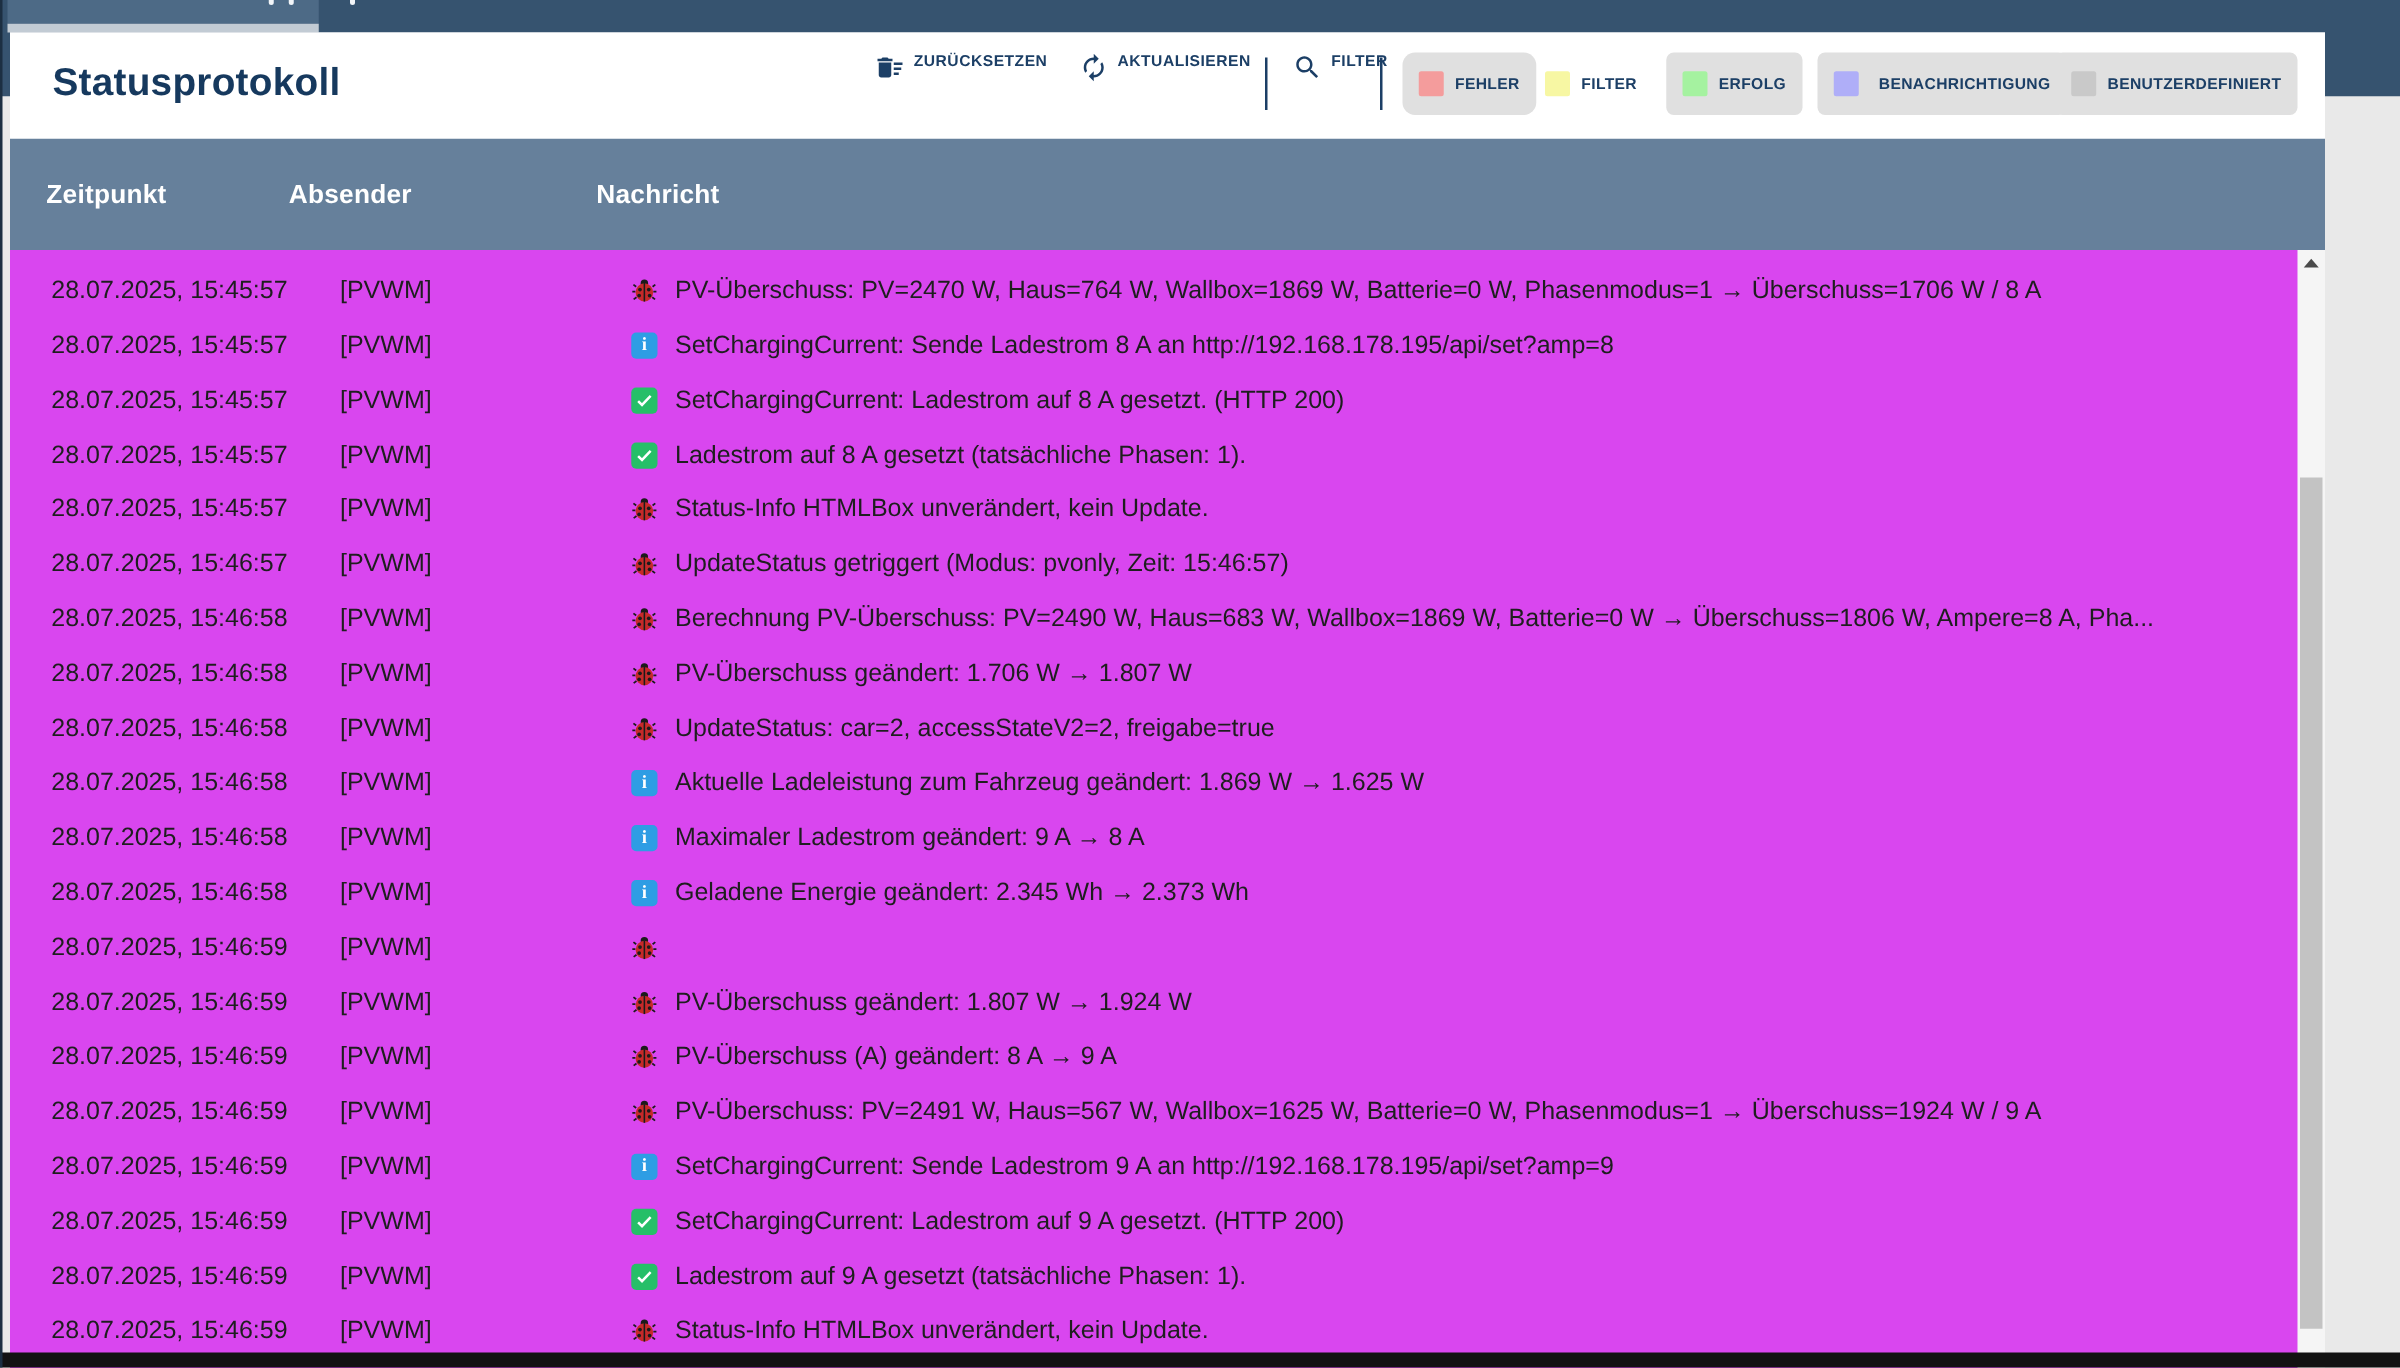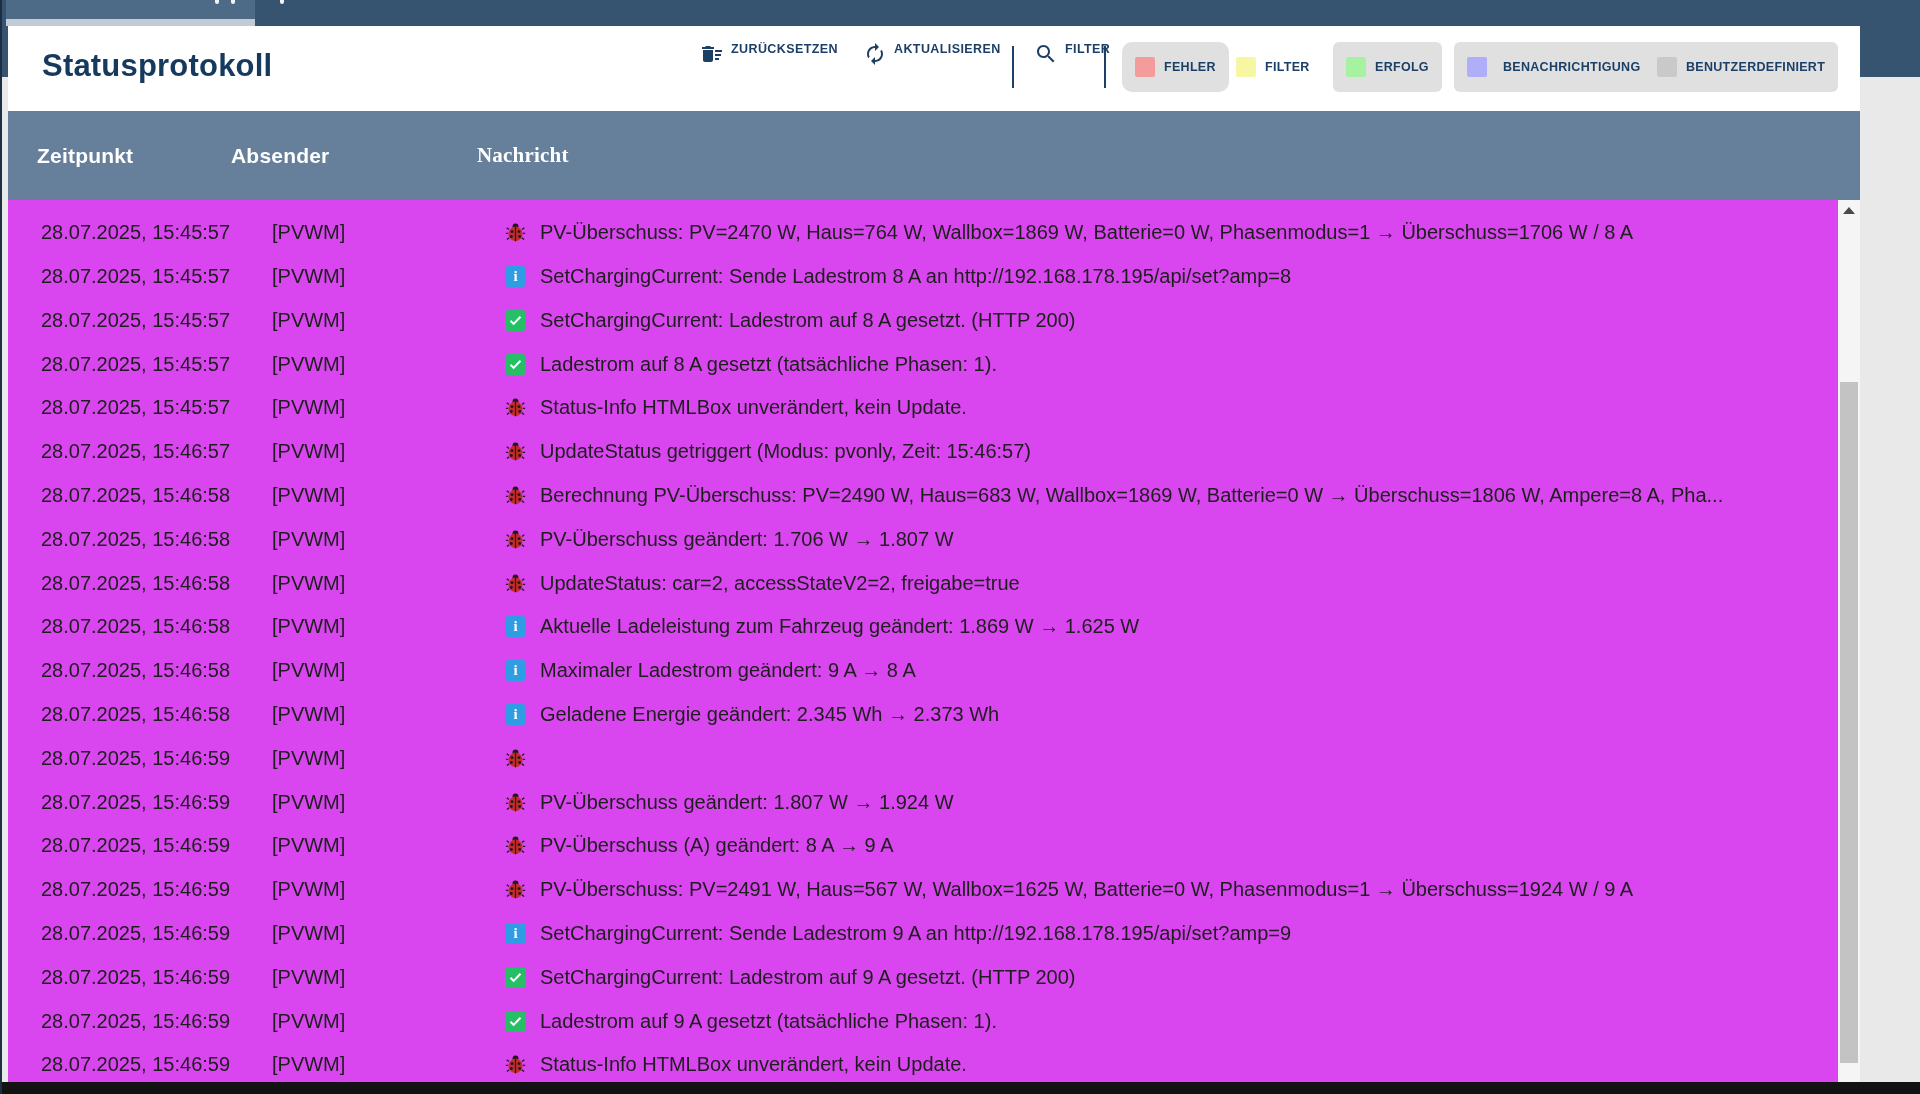--- a/index.html
+++ b/index.html
@@ -33,21 +33,21 @@
   .filter-btn.active { background:#e0e0e0; }
   .filter-btn .swatch { width:20px; height:20px; border-radius:2px; }
   .filter-btn .flabel { font-size:12.5px; font-weight:bold; letter-spacing:0.3px; white-space:nowrap; }
 
   
   .thead { position:absolute; left:0; top:85px; width:100%; height:89px; background:#66809b; z-index:5;text-align:center; }
   .th { position:absolute; top:0; height:100%; display:flex; align-items:center;
         color:#fff; font-size:21px; font-weight:bold; letter-spacing:0.2px; }
   .th-time    { left:29px; }
   .th-sender  { left:223px; }
-  .th-message { left:469px;font-family:Liberation Serif, serif; }
+  .th-message { left:469px; }
 
   
   .scroll-area { position:absolute; left:0; top:174px; width:100%; height:1034px;
                  background:#d946ef; overflow:hidden; }
   .rows { position:absolute; left:0; top:-33px; width:100%; }
   .log-row { position:relative; height:43.8px; display:flex; align-items:center; }
   .cell-time   { position:absolute; left:33px;  font-size:20px; color:#1e1e1e; white-space:nowrap; }
   .cell-sender { position:absolute; left:264px; font-size:20px; color:#1e1e1e; white-space:nowrap; }
   .cell-icon   { position:absolute; left:497px; width:21px; height:21px; }
   .cell-msg    { position:absolute; left:532px; right:40px; font-size:20px; color:#1e1e1e;

